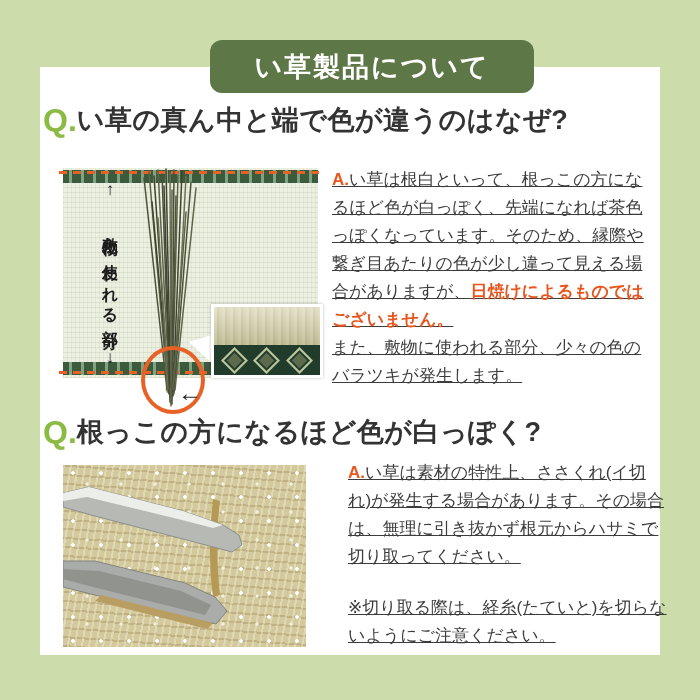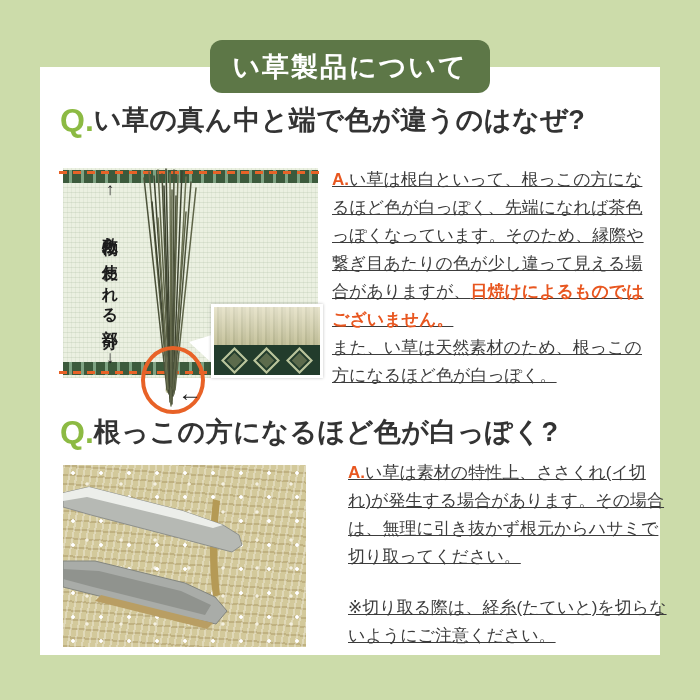--- a/index.html
+++ b/index.html
@@ -7,29 +7,29 @@
     width:700px;height:700px;position:relative;overflow:hidden;
     font-family:"Liberation Sans","DejaVu Sans",sans-serif;
     background:var(--page_bg,#ccdcaa);
   }
   .page{position:absolute;inset:0;}
   .card{
     position:absolute;left:40px;top:67px;width:620px;height:588px;
     background:var(--card_bg,#ffffff);
   }
   .banner{
-    position:absolute;left:210px;top:40px;width:280px;height:53px;
+    position:absolute;left:210px;top:40px;width:324px;height:53px;
     background:var(--banner_bg,#5d7747);border-radius:12px;
     display:flex;align-items:center;justify-content:center;
   }
   .banner span{
     color:var(--banner_text,#ffffff);font-size:27px;font-weight:bold;letter-spacing:2px;
   }
   .question{
-    position:absolute;left:60px;white-space:nowrap;
+    position:absolute;left:43px;white-space:nowrap;
     font-weight:bold;color:var(--heading_dark,#333333);
   }
   .q1{top:102px;}
   .q2{top:414px;}
   .q-prefix{font-size:32px;color:var(--q_green,#8cba43);vertical-align:-2px;}
   .q-text{font-size:27px;letter-spacing:0.5px;}
   .answer{
     position:absolute;left:332px;width:320px;
     font-size:17px;line-height:28px;color:var(--text_dark,#3c3c3c);text-decoration:underline;
   }
@@ -165,21 +165,21 @@
 
     <div class="circle"></div>
   </div>
 
   <div class="callout">
     <span class="c-arrow">←</span>
   </div>
 
   <div class="answer a1">
     <p><span class="a-prefix">A.</span><span>い草は根白といって、根っこの方になるほど色が白っぽく、先端になれば茶色っぽくなっています。そのため、縁際や繋ぎ目あたりの色が少し違って見える場合がありますが、</span><span class="hl">日焼けによるものではございません。</span></p>
-    <p>また、い草は天然素材のため、根っこの方になるほど色が白っぽく。</p>
+    <p>また、敷物に使われる部分、少々の色のバラツキが発生します。</p>
   </div>
 
   <div class="question q2">
     <span class="q-prefix">Q.</span><span class="q-text">根っこの方になるほど色が白っぽく?</span>
   </div>
 
   <div class="photo2">
     <svg class="scissors-svg" viewBox="0 0 243 182">
       <path d="M150 34 C 147 60, 145 95, 150 132 L 157 130 C 153 95, 154 60, 157 36 Z" fill="#b59a55"></path>
       <polygon points="0,28 26,22 120,46 160,60 176,70 179,80 169,87 120,74 28,50 0,42" fill="#b6b9b4" stroke="#8d908c" stroke-width="1"></polygon>

